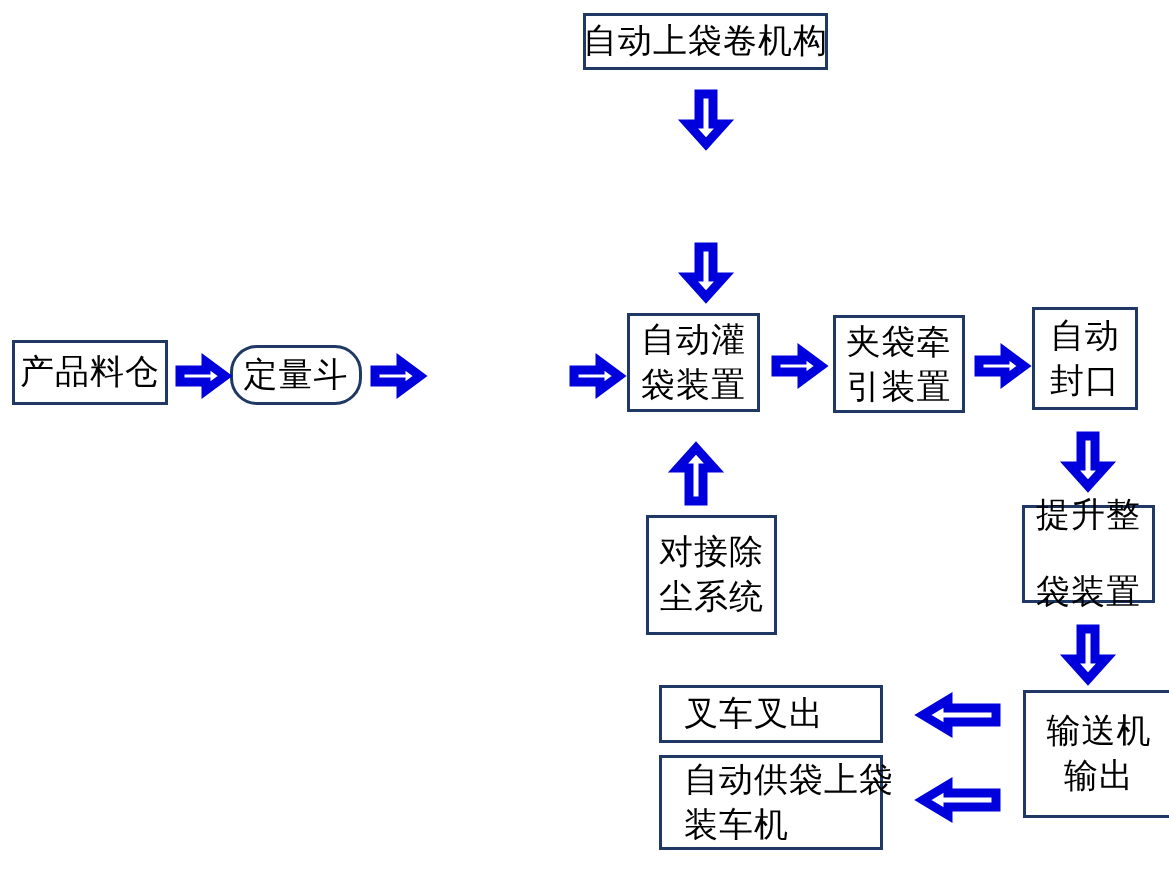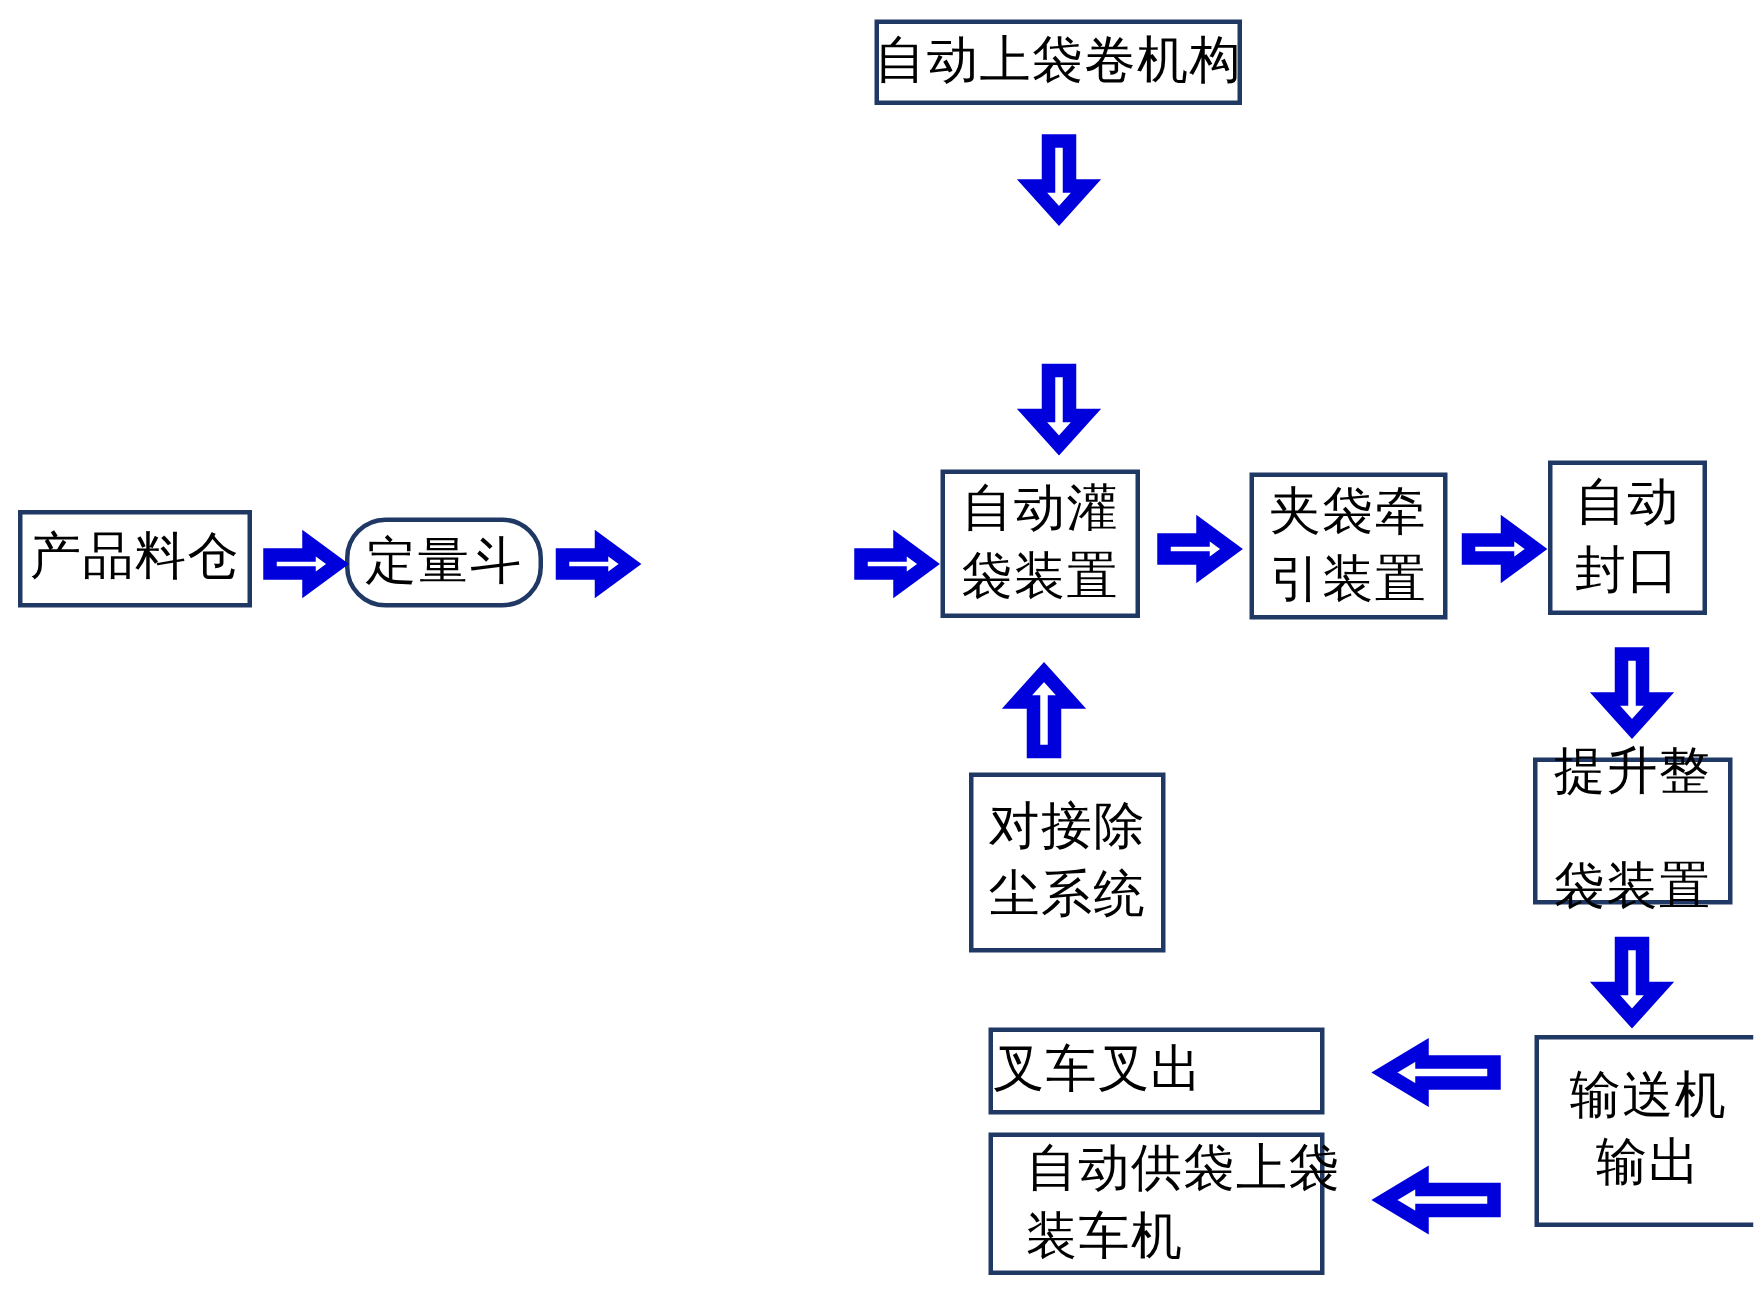--- a/index.html
+++ b/index.html
@@ -88,21 +88,21 @@
   <div class="node" style="left:1022px; top:505px; width:133px; height:98px;gap:32px;">
     <span class="ln">提升整</span>
     <span class="ln">袋装置</span>
   </div>
 
   <div class="node" style="left:1023px; top:690px; width:152px; height:128px;">
     <span class="ln">输送机</span>
     <span class="ln">输出</span>
   </div>
 
-  <div class="node" style="left:659px; top:685px; width:224px; height:58px; align-items:flex-start; ">
+  <div class="node" style="left:659px; top:685px; width:224px; height:58px; align-items:flex-start; padding-left:22px;">
     <span class="ln">叉车叉出</span>
   </div>
 
   <div class="node" style="left:659px; top:755px; width:224px; height:95px; align-items:flex-start; padding-left:22px; text-align:left;">
     <span class="ln">自动供袋上袋</span>
     <span class="ln">装车机</span>
   </div>
 
   <div class="arrow" style="left:686px; top:90px; width:40px; height:58px;">
     <svg viewBox="0 0 40 58" width="40" height="58" preserveAspectRatio="none">

